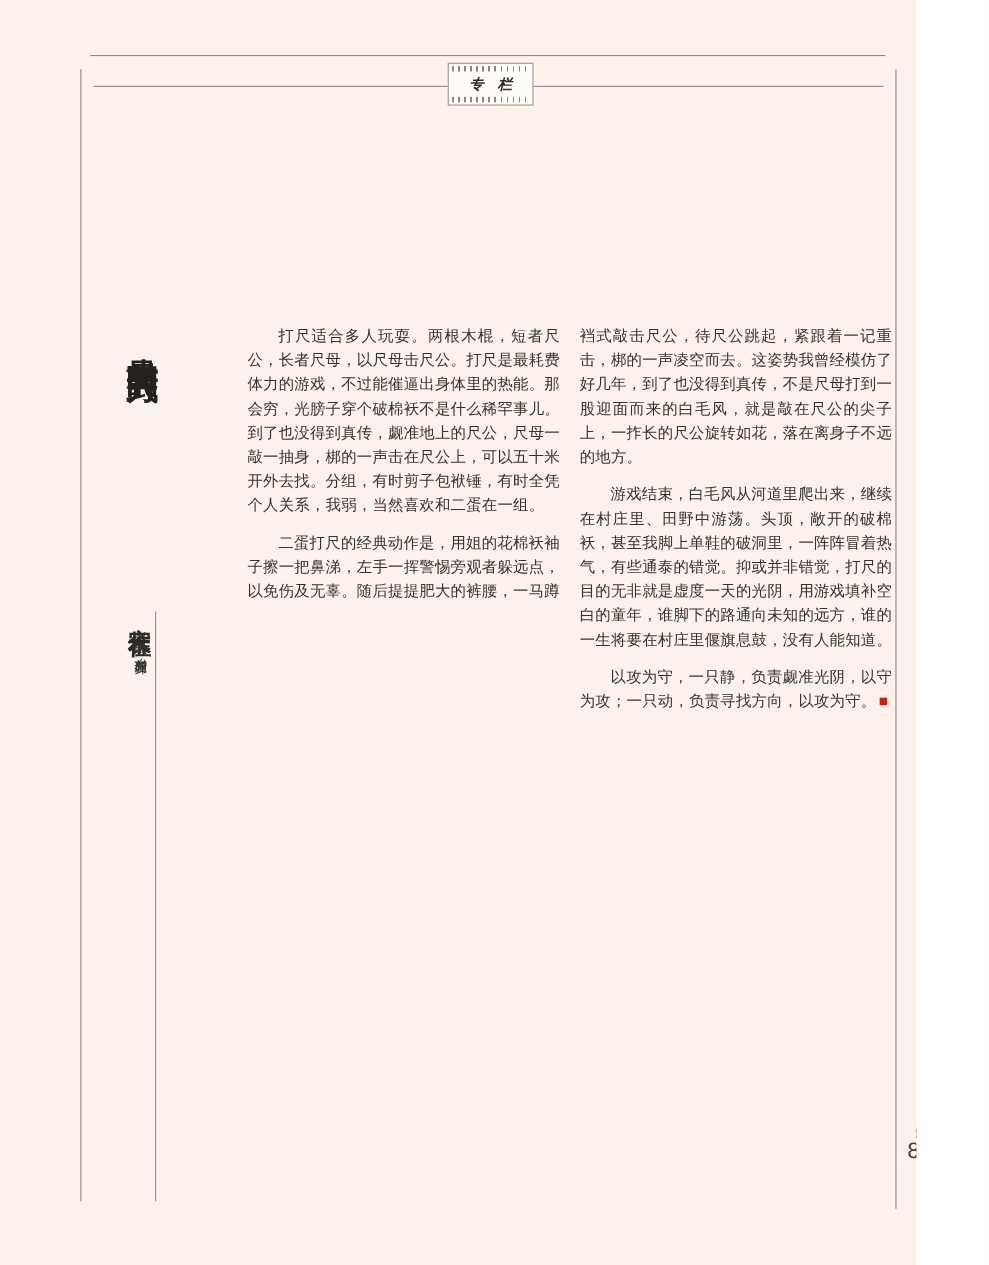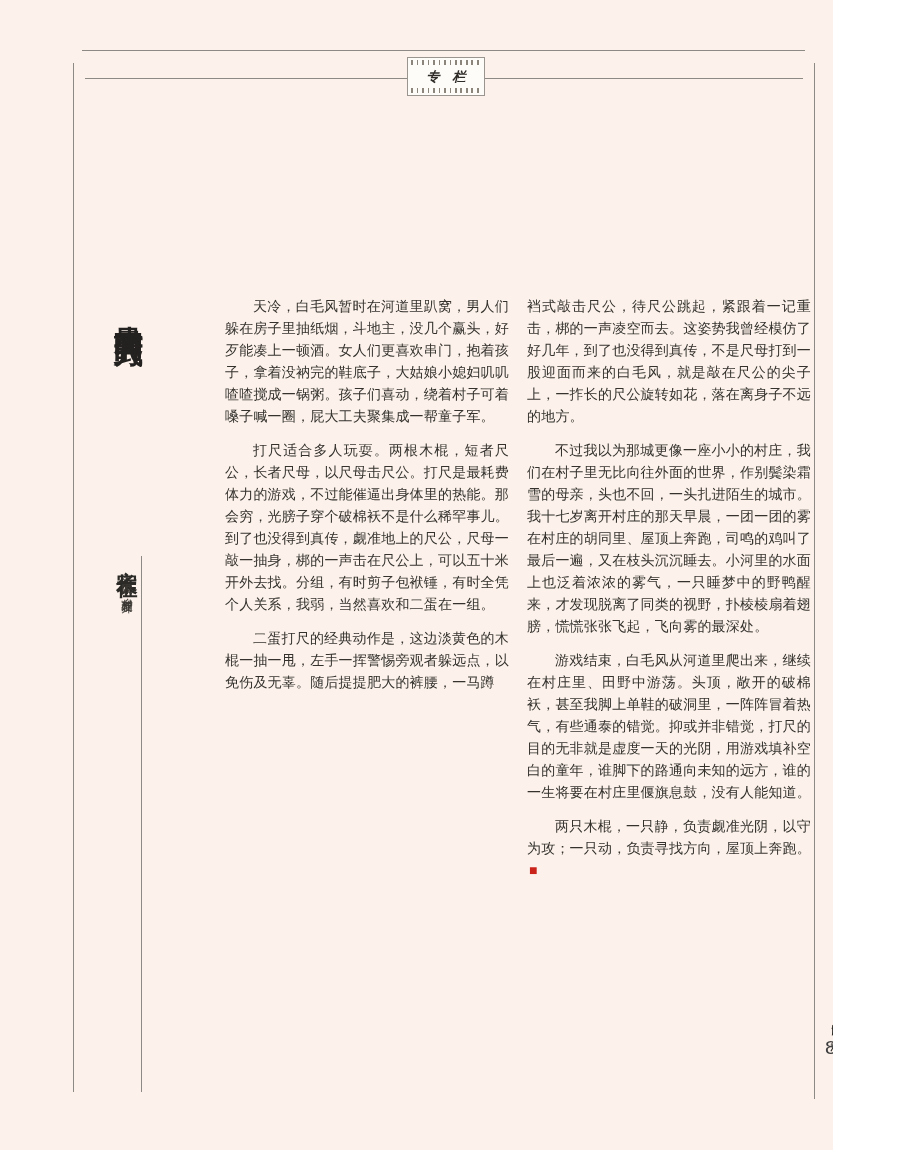--- a/index.html
+++ b/index.html
@@ -94,40 +94,38 @@
 
   <div class="v-author">
     <span class="author-name">宋长征</span>
     <span class="author-note">（农民，乡村理发师）</span>
   </div>
   <div class="rule-author rule"></div>
 
   <div class="columns">
     <div class="col">
 
-        <p>天冷，白毛风暂时在河道里趴窝，男人们躲在房子里抽纸烟，斗地主，没几个赢头，好歹能凑上一顿酒。女人们更喜欢串门，抱着孩子，拿着没衲完的鞋底子，大姑娘小媳妇叽叽喳喳搅成一锅粥。孩子们喜动，绕着村子可着嗓子喊一圈，屁大工夫聚集成一帮童子军。</p>
 
 
         <p>打尺适合多人玩耍。两根木棍，短者尺公，长者尺母，以尺母击尺公。打尺是最耗费体力的游戏，不过能催逼出身体里的热能。那会穷，光膀子穿个破棉袄不是什么稀罕事儿。到了也没得到真传，觑准地上的尺公，尺母一敲一抽身，梆的一声击在尺公上，可以五十米开外去找。分组，有时剪子包袱锤，有时全凭个人关系，我弱，当然喜欢和二蛋在一组。</p>
 
 
-        <p>二蛋打尺的经典动作是，这边淡黄色的木棍一抽一甩，左手一挥警惕旁观者躲远点，以免伤及无辜。随后提提肥大的裤腰，一马蹲</p>
+        <p>二蛋打尺的经典动作是，用姐的花棉袄袖子擦一把鼻涕，左手一挥警惕旁观者躲远点，以免伤及无辜。随后提提肥大的裤腰，一马蹲</p>
       </div>
     <div class="col">
       <p class="cont">裆式敲击尺公，待尺公跳起，紧跟着一记重击，梆的一声凌空而去。这姿势我曾经模仿了好几年，到了也没得到真传，不是尺母打到一股迎面而来的白毛风，就是敲在尺公的尖子上，一拃长的尺公旋转如花，落在离身子不远的地方。</p>
       <span>
         
       
         
-          <p>不过我以为那城更像一座小小的村庄，我们在村子里无比向往外面的世界，作别鬓染霜雪的母亲，头也不回，一头扎进陌生的城市。我十七岁离开村庄的那天早晨，一团一团的雾在村庄的胡同里、屋顶上奔跑，司鸣的鸡叫了最后一遍，又在枝头沉沉睡去。小河里的水面上也泛着浓浓的雾气，一只睡梦中的野鸭醒来，才发现脱离了同类的视野，扑棱棱扇着翅膀，慌慌张张飞起，飞向雾的最深处。</p>
         
         
           <p>游戏结束，白毛风从河道里爬出来，继续在村庄里、田野中游荡。头顶，敞开的破棉袄，甚至我脚上单鞋的破洞里，一阵阵冒着热气，有些通泰的错觉。抑或并非错觉，打尺的目的无非就是虚度一天的光阴，用游戏填补空白的童年，谁脚下的路通向未知的远方，谁的一生将要在村庄里偃旗息鼓，没有人能知道。</p>
         </span>
-      <p><span>两只木棍，一只静，负责觑准光阴，以守为攻；一只动，负责寻找方向，屋顶上奔跑。</span><span class="end-mark" style="color: rgb(201, 35, 26);">■</span></p>
+      <p><span>以攻为守，一只静，负责觑准光阴，以守为攻；一只动，负责寻找方向，以攻为守。</span><span class="end-mark" style="color: rgb(201, 35, 26);">■</span></p>
     </div>
   </div>
 
   <div class="side-label">
     <div class="side-vert">
       <span class="side-top">阅活</span><span class="side-slash">／</span><span class="side-bottom">专栏</span>
     </div>
     <div class="folio">83</div>
   </div>
 

